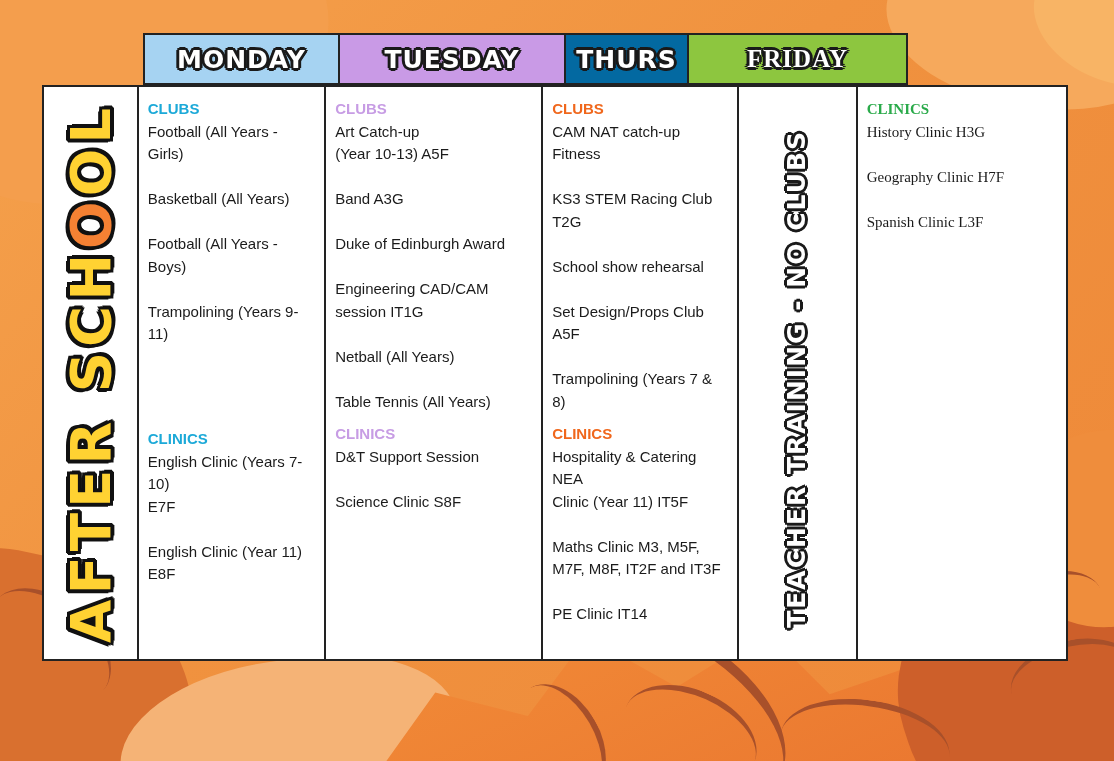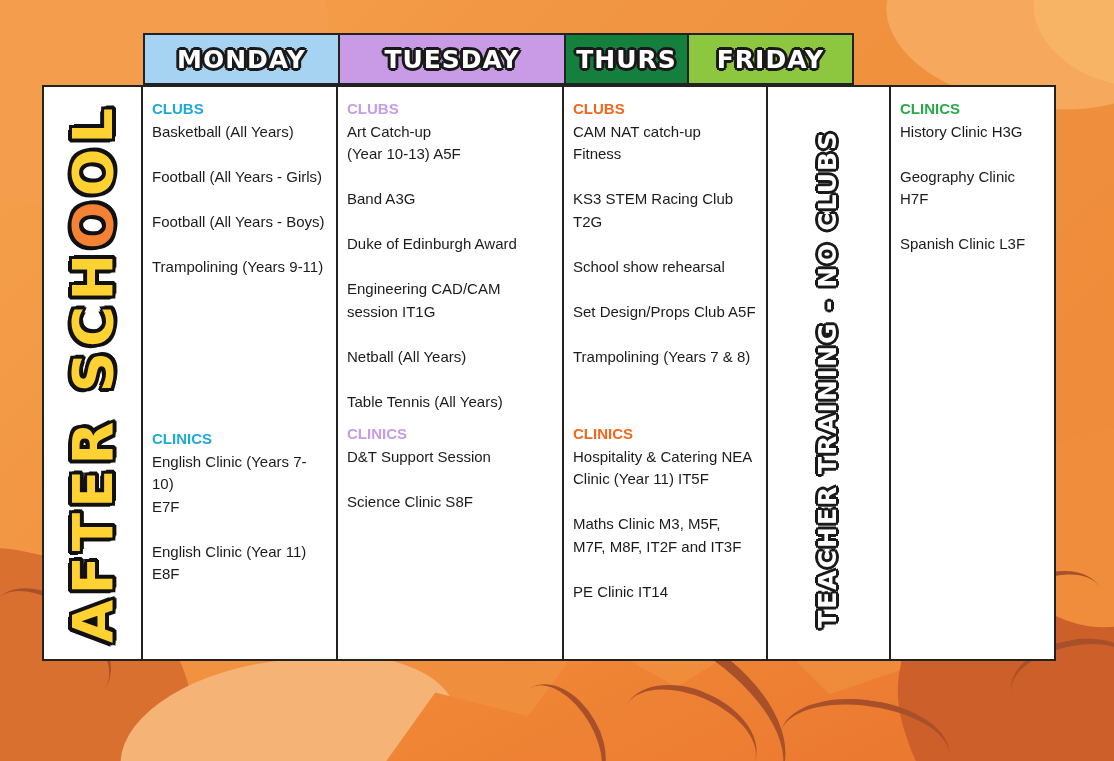--- a/index.html
+++ b/index.html
@@ -49,21 +49,21 @@
   .body-row { display:flex; height:576px; }
   .cell {
     background:#fff; border:2px solid #222; margin-left:-2px; height:576px; position:relative;
   }
   .cell:first-child { margin-left:0; }
   .w-title { width:101px; }
   .w-monday { width:197px; }
   .w-tuesday { width:228px; }
   .w-wednesday { width:206px; }
   .w-thursday { width:125px; }
-  .w-friday { width:167px; }
+  .w-friday { width:221px;font-family:Liberation Serif, serif; }
 
   .day-cell { padding:11px 9px 0 9px; font-size:15px; line-height:22.5px; color:#1b1b1b; }
   .sec-title { font-weight:bold; }
   .item { margin-bottom:22.5px; }
   .item:last-child { margin-bottom:0; }
   .cell-monday .section-clinics { position:absolute; top:341px; left:9px; right:9px; }
   .cell-tuesday .section-clinics,
   .cell-wednesday .section-clinics { position:absolute; top:336px; left:9px; right:9px; }
 
   
@@ -97,35 +97,35 @@
   <div class="vein vein4"></div>
   <div class="vein vein5"></div>
   <div class="vein vein6"></div>
   <div class="vein vein7"></div>
 </div>
 
 <div class="sheet">
   <div class="header-row" id="header-row">
       <div class="hcell outline-white w-monday" style="background: rgb(166, 211, 242);">MONDAY</div>
       <div class="hcell outline-white w-tuesday" style="background: rgb(201, 154, 230);">TUESDAY</div>
-      <div class="hcell outline-white w-thursday" style="background: #15803d;">THURS</div>
+      <div class="hcell outline-white w-thursday" style="background: #0369a1;">THURS</div>
       <div class="hcell outline-white w-friday" style="background: rgb(141, 198, 63);">FRIDAY</div>
     </div>
   <div class="body-row" id="body-row">
     <div class="cell w-title center-cell">
       <div class="vert after-title" id="after-title"><span style="color: rgb(255, 210, 50);">AFTER SCH</span><span style="color: rgb(245, 129, 51);">O</span><span style="color: rgb(255, 210, 50);">OL</span></div>
     </div>
   <div class="cell day-cell w-monday cell-monday">
         <div class="section section-clubs">
           <div class="sec-title" style="color: rgb(28, 169, 216);">CLUBS</div>
           <div class="item">
+            <div class="line">Football (All Years - Girls)</div>
+          </div>
+          <div class="item">
             <div class="line">Basketball (All Years)</div>
-          </div>
-          <div class="item">
-            <div class="line">Football (All Years - Girls)</div>
           </div>
           <div class="item">
             <div class="line">Football (All Years - Boys)</div>
           </div>
           <div class="item">
             <div class="line">Trampolining (Years 9-11)</div>
           </div>
         </div>
         <div class="section section-clinics">
           <div class="sec-title" style="color: rgb(28, 169, 216);">CLINICS</div>

